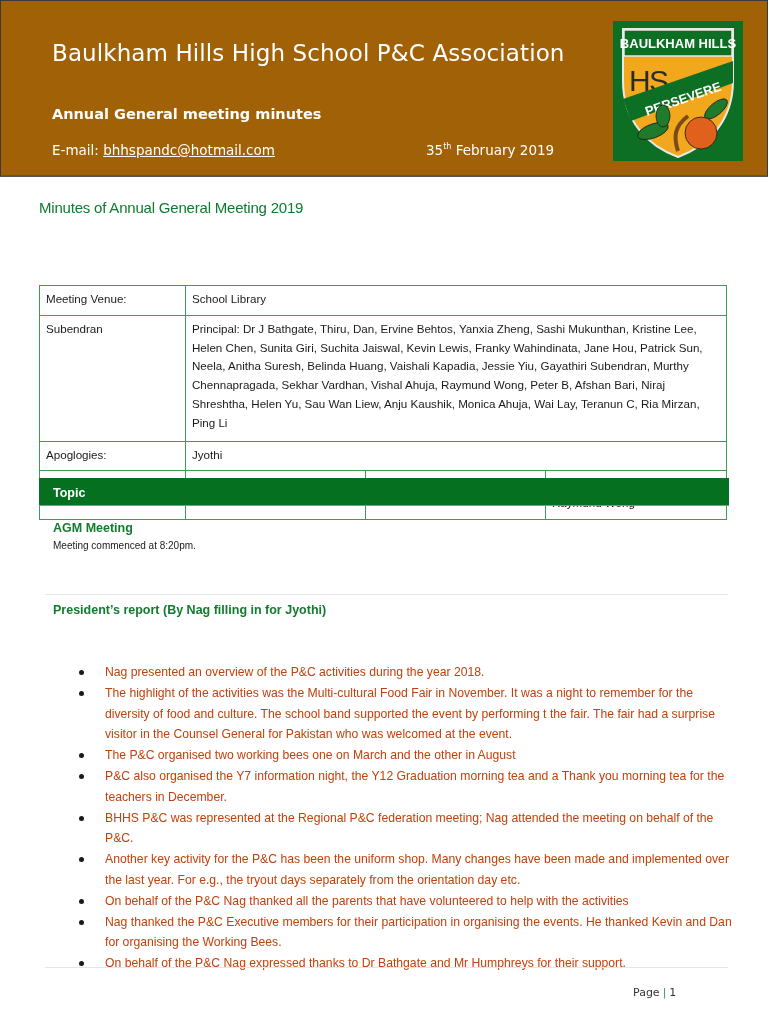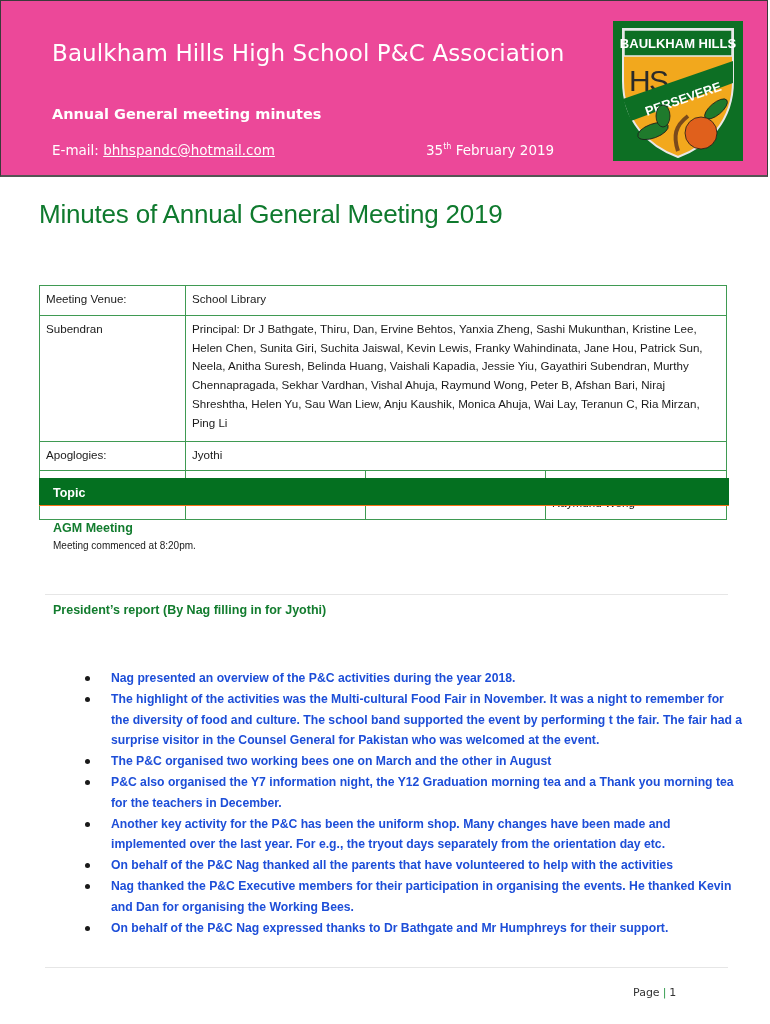--- a/index.html
+++ b/index.html
@@ -1,42 +1,42 @@
 <!DOCTYPE html>
 <html><head>
 <meta charset="utf-8">
 <style>
   html, body { margin: 0; padding: 0; background: #ffffff; }
   body { width: 770px; height: 1024px; position: relative; overflow: hidden; font-family: "Liberation Sans", sans-serif; color: #1a1a1a; }
 
-  .header { position: absolute; left: 0; top: 0; width: 768px; height: 177px; background: #ec4899; border: 1px solid #3a3a3a; border-bottom: 2px solid #555; box-sizing: border-box; }
+  .header { position: absolute; left: 0; top: 0; width: 768px; height: 177px; background: #a16207; border: 1px solid #3a3a3a; border-bottom: 2px solid #555; box-sizing: border-box; }
   .header .title { position: absolute; left: 51px; top: 39px; font-family: "DejaVu Sans", sans-serif; font-size: 23px; color: #ffffff; letter-spacing: 0.1px; white-space: nowrap; }
   .header .subtitle { position: absolute; left: 51px; top: 85px; font-family: "DejaVu Sans", sans-serif; font-size: 14.5px; font-weight: bold; color: #ffffff; white-space: nowrap; margin-top: 20px; }
   .header .email-line { position: absolute; left: 51px; top: 141px; font-family: "DejaVu Sans", sans-serif; font-size: 13.5px; color: #ffffff; white-space: nowrap; }
   .header .email-line a { color: #ffffff; text-decoration: underline; }
   .header .date { position: absolute; left: 425px; top: 141px; font-family: "DejaVu Sans", sans-serif; font-size: 13.5px; color: #ffffff; white-space: nowrap; }
   .header .date sup { font-size: 8px; vertical-align: 6px; text-align: center; }
 
   .crest { position: absolute; left: 612px; top: 20px; width: 130px; height: 140px; }
 
-  .doc-title { position: absolute; left: 39px; top: 199px; font-size: 26px; color: #0f7a2e; white-space: nowrap; letter-spacing: -0.2px; }
+  .doc-title { position: absolute; left: 39px; top: 199px; font-size: 15px; color: #0f7a2e; white-space: nowrap; letter-spacing: -0.2px; }
 
   table.info { position: absolute; left: 39px; top: 237px; width: 688px; border-collapse: collapse; font-size: 11.6px; margin-top: 48px; }
   table.info td { border: 1px solid #3f9a52; padding: 4px 6px 6px 6px; vertical-align: top; line-height: 18.8px; }
   table.info td.label { width: 133px; }
 
   .topic-bar { position: absolute; left: 39px; top: 478px; width: 690px; height: 28px; background: #047020; border-bottom: 1px solid #f97316; box-sizing: border-box; }
   .topic-bar span { position: absolute; left: 14px; top: 8px; color: #ffffff; font-size: 12.5px; font-weight: bold; }
 
   .section-head { position: absolute; left: 53px; font-size: 12.5px; font-weight: bold; color: #127c2e; white-space: nowrap; }
   .body-text { position: absolute; left: 53px; font-size: 10px; color: #1a1a1a; white-space: nowrap; }
 
   .sep { position: absolute; left: 45px; width: 683px; height: 1px; background: #e6e6e6; }
 
-  ul.bullets { position: absolute; left: 62px; top: 656px; width: 670px; margin: 12px; padding: 0; list-style: none; font-size: 12.2px; line-height: 20.8px; color: #1d4ed8; font-weight: bold; }
+  ul.bullets { position: absolute; left: 62px; top: 656px; width: 670px; margin: 6px; padding: 0; list-style: none; font-size: 12.2px; line-height: 20.8px; color: #c2410c; }
   ul.bullets li { position: relative; padding-left: 37px; }
   ul.bullets li .dot { position: absolute; left: 11px; top: 8px; width: 5px; height: 5px; border-radius: 50%; background: #1a1a1a; }
 
   .footer { position: absolute; left: 633px; top: 986px; font-family: "DejaVu Sans", sans-serif; font-size: 11px; color: #333; white-space: nowrap; }
   .footer .pipe { color: #2f9a4a; margin: 0 3px; }
 </style>
 </head>
 <body>
 
 <div class="header">
@@ -102,20 +102,21 @@
 
 <div class="sep" style="top:594px;"></div>
 
 <div class="section-head" style="top:603px;">President’s report (By Nag filling in for Jyothi)</div>
 
 <ul class="bullets">
   <li><span class="dot"></span><span>Nag presented an overview of the P&amp;C activities during the year 2018.</span></li>
   <li><span class="dot"></span><span>The highlight of the activities was the Multi-cultural Food Fair in November. It was a night to remember for the diversity of food and culture.  The school band supported the event by performing t the fair. The fair had a surprise visitor in the Counsel General for Pakistan who was welcomed at the event.</span></li>
   <li><span class="dot"></span><span>The P&amp;C organised two working bees one on March and the other in August</span></li>
   <li><span class="dot"></span><span>P&amp;C also organised the Y7 information night, the Y12 Graduation morning tea and a Thank you morning tea for the teachers in December.</span></li>
+  <li><span class="dot"></span><span>BHHS P&amp;C was represented at the Regional P&amp;C federation meeting; Nag attended the meeting on behalf of the P&amp;C.</span></li>
   <li><span class="dot"></span><span>Another key activity for the P&amp;C has been the uniform shop. Many changes have been made and implemented over the last year. For e.g., the tryout days separately from the orientation day etc.</span></li>
   <li><span class="dot"></span><span>On behalf of the P&amp;C Nag thanked all the parents that have volunteered to help with the activities</span></li>
   <li><span class="dot"></span><span>Nag thanked the P&amp;C Executive members for their participation in organising the events. He thanked Kevin and Dan for organising the Working Bees.</span></li>
   <li><span class="dot"></span><span>On behalf of the P&amp;C Nag expressed thanks to Dr Bathgate and Mr Humphreys for their support.</span></li>
 </ul>
 
 <div class="sep" style="top:967px;"></div>
 
 <div class="footer">
   <span>Page</span><span class="pipe">|</span><span>1</span>

